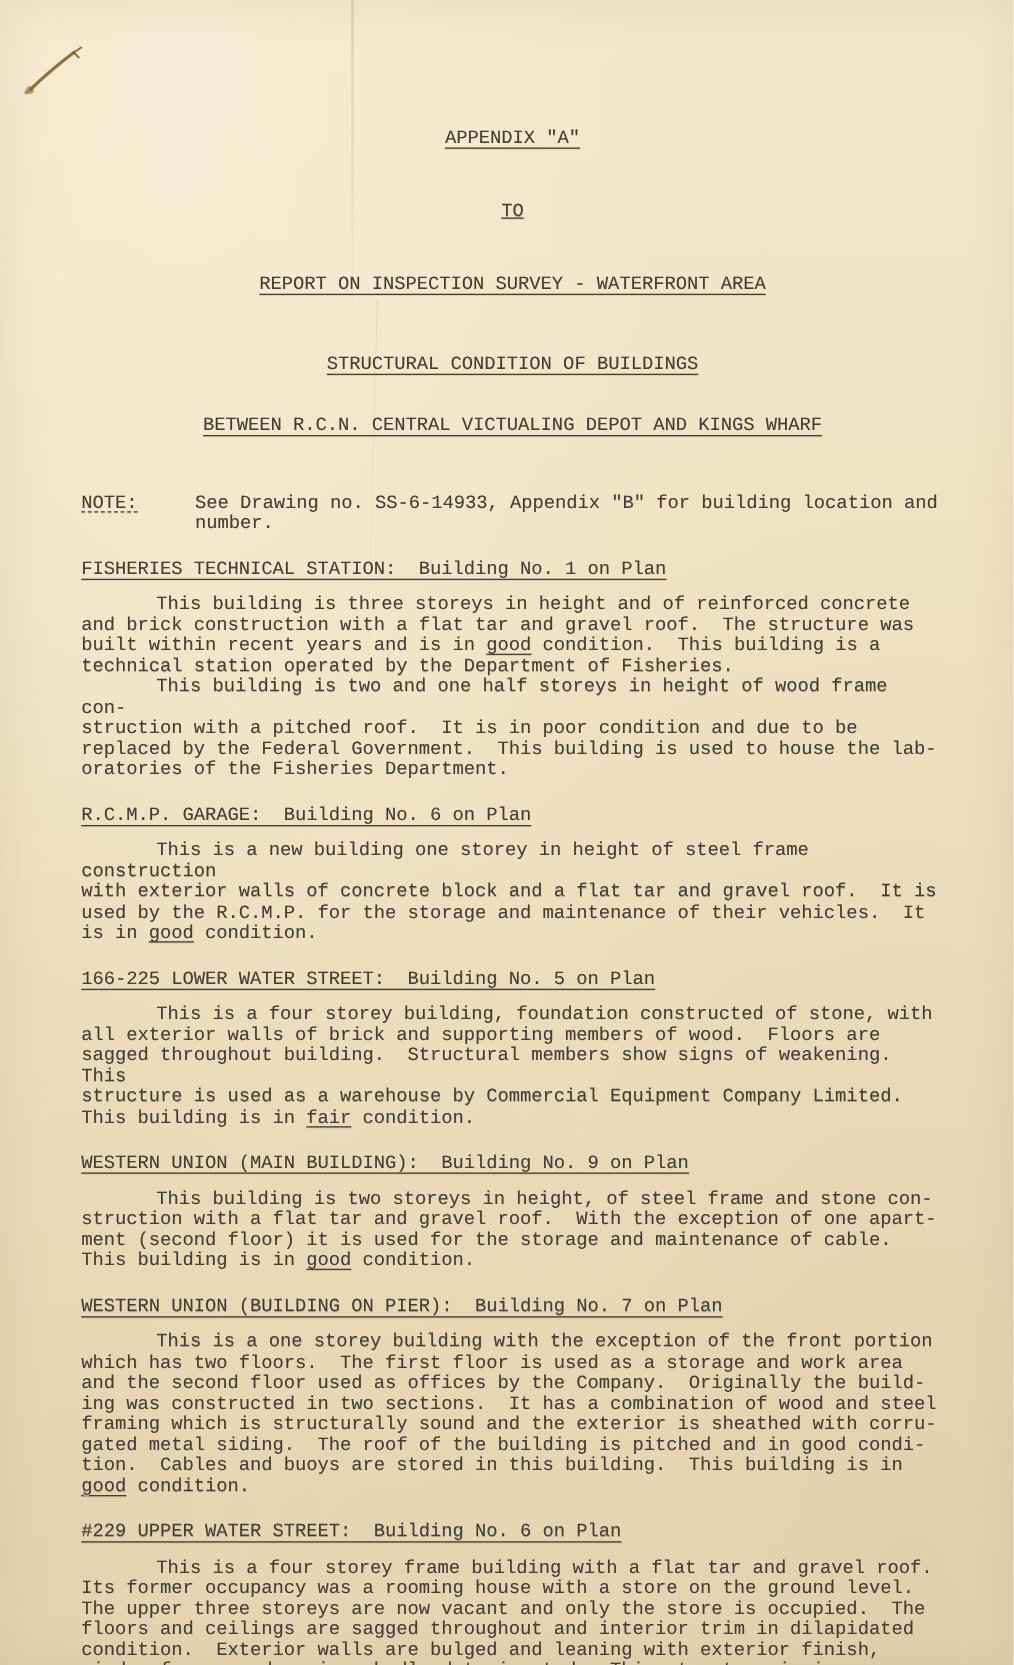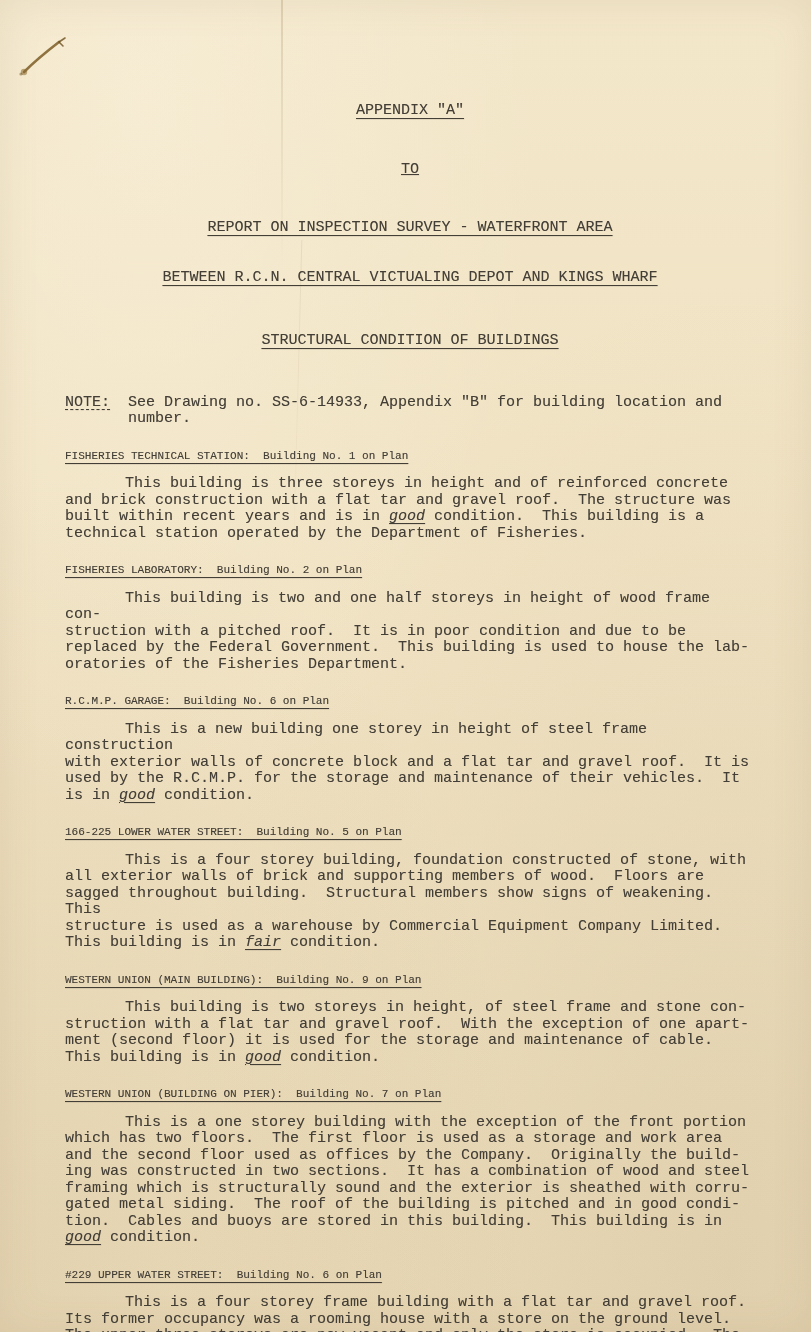--- a/index.html
+++ b/index.html
@@ -41,39 +41,39 @@
     position:absolute;
     left:65px;top:70px;
     width:690px;
   }
   .title-block{text-align:center;white-space:pre-wrap;}
   .tline{display:block;}
   .tline.u{text-decoration:underline;text-underline-offset:4px;text-decoration-thickness:1px;}
   .t2{margin-top:9px;text-decoration:underline;}
   .t3{margin-top:9px;}
   .t5{margin-top:14px;}
-  .note{display:flex;margin-top:12px;align-items:flex-start;}
+  .note{display:flex;margin-top:12px;align-items:flex-start;gap:28px;}
   .note-label{
     flex:0 0 auto;margin-right:18px;white-space:pre;
     text-decoration:underline;text-decoration-style:dashed;
     text-underline-offset:3px;text-decoration-thickness:1px;
   }
   .note-text{white-space:pre-wrap;}
   .bsec{margin:0;}
   .heading{
-    font-size:11px;font-weight:normal;
+    font-size:15px;font-weight:normal;
     margin-top:20px;margin-bottom:12px;
     white-space:pre-wrap;
     text-decoration:underline;text-underline-offset:4px;text-decoration-thickness:1px;
   }
   .para{
     white-space:pre-wrap;
     text-indent:60px;
   }
-  .para .u{text-decoration:underline;text-underline-offset:3px;text-decoration-thickness:1px;font-style:italic;}
+  .para .u{text-decoration:underline;text-underline-offset:3px;text-decoration-thickness:1px;}
   .content, .heading, .para, .note{
     text-shadow:0.2px 0.3px 0.4px rgba(66,61,54,0.35);
   }
 </style>
 </head>
 <body>
 
 <div class="page">
 
   <div class="crease v1"></div>
@@ -85,40 +85,39 @@
     <circle cx="8" cy="44" r="3.2" fill="#8a6a30" opacity="0.55"></circle>
     <circle cx="5" cy="46" r="1.6" fill="#6b4f1e" opacity="0.5"></circle>
   </svg>
 
   <div class="content">
 
     <div class="title-block">
       <span class="tline u t1">APPENDIX "A"</span>
       <span class="tline t2">TO</span>
       <span class="tline u t3">REPORT ON INSPECTION SURVEY - WATERFRONT AREA</span>
+      <span class="tline u t5">STRUCTURAL CONDITION OF BUILDINGS</span>
       <span class="tline u t4">BETWEEN R.C.N. CENTRAL VICTUALING DEPOT AND KINGS WHARF</span>
-      <span class="tline u t5">STRUCTURAL CONDITION OF BUILDINGS</span>
     </div>
 
     <div class="note">
       <span class="note-label">NOTE:</span>
       <span class="note-text">See Drawing no. SS-6-14933, Appendix "B" for building location and
 number.</span>
     </div>
 
     <section class="bsec">
       <h2 class="heading">FISHERIES TECHNICAL STATION:  Building No. 1 on Plan</h2>
       <p class="para"><span>This building is three storeys in height and of reinforced concrete
 and brick construction with a flat tar and gravel roof.  The structure was
 built within recent years and is in </span><span class="u">good</span><span> condition.  This building is a
 technical station operated by the Department of Fisheries.</span></p>
     </section>
 
     <section class="bsec">
-      <h2 class="heading">FISHERIES LABORATORY:  Building No. 2 on Plan</h2>
       <p class="para"><span>This building is two and one half storeys in height of wood frame con-
 struction with a pitched roof.  It is in poor condition and due to be
 replaced by the Federal Government.  This building is used to house the lab-
 oratories of the Fisheries Department.</span></p>
     </section>
 
     <section class="bsec">
       <h2 class="heading">R.C.M.P. GARAGE:  Building No. 6 on Plan</h2>
       <p class="para"><span>This is a new building one storey in height of steel frame construction
 with exterior walls of concrete block and a flat tar and gravel roof.  It is

